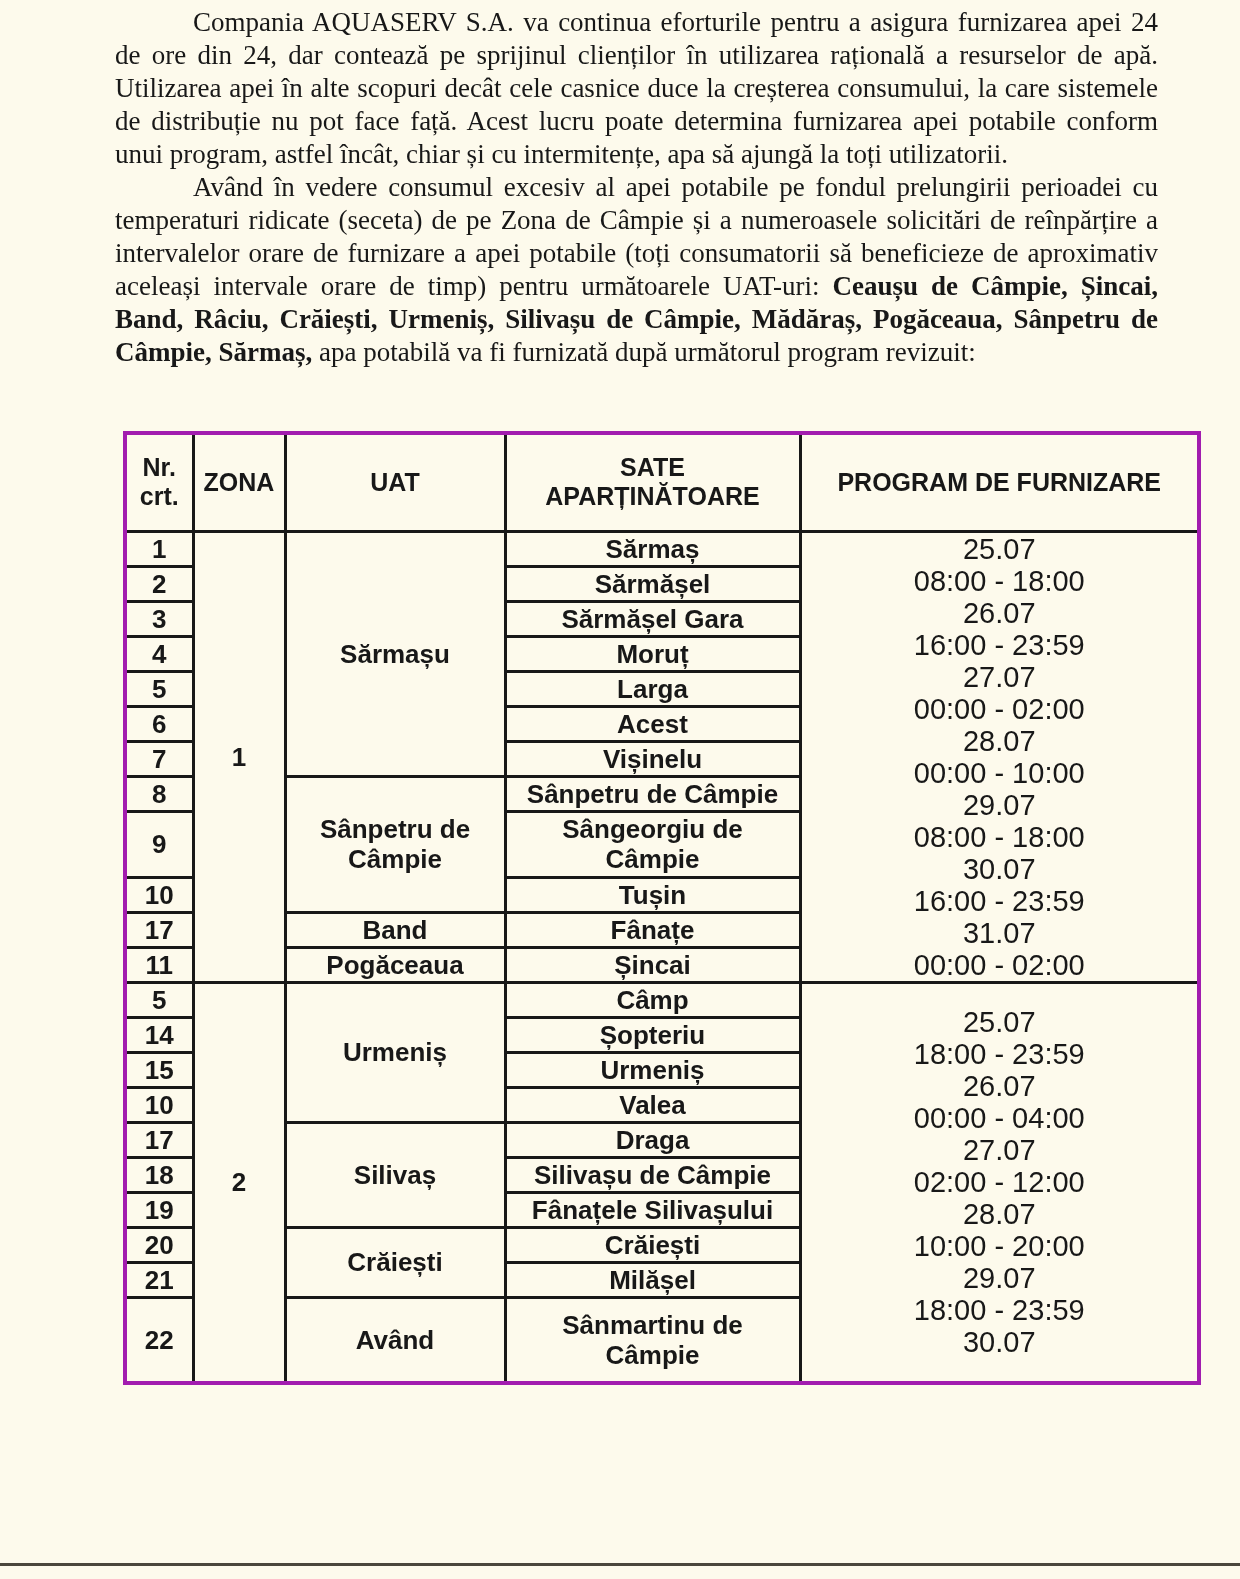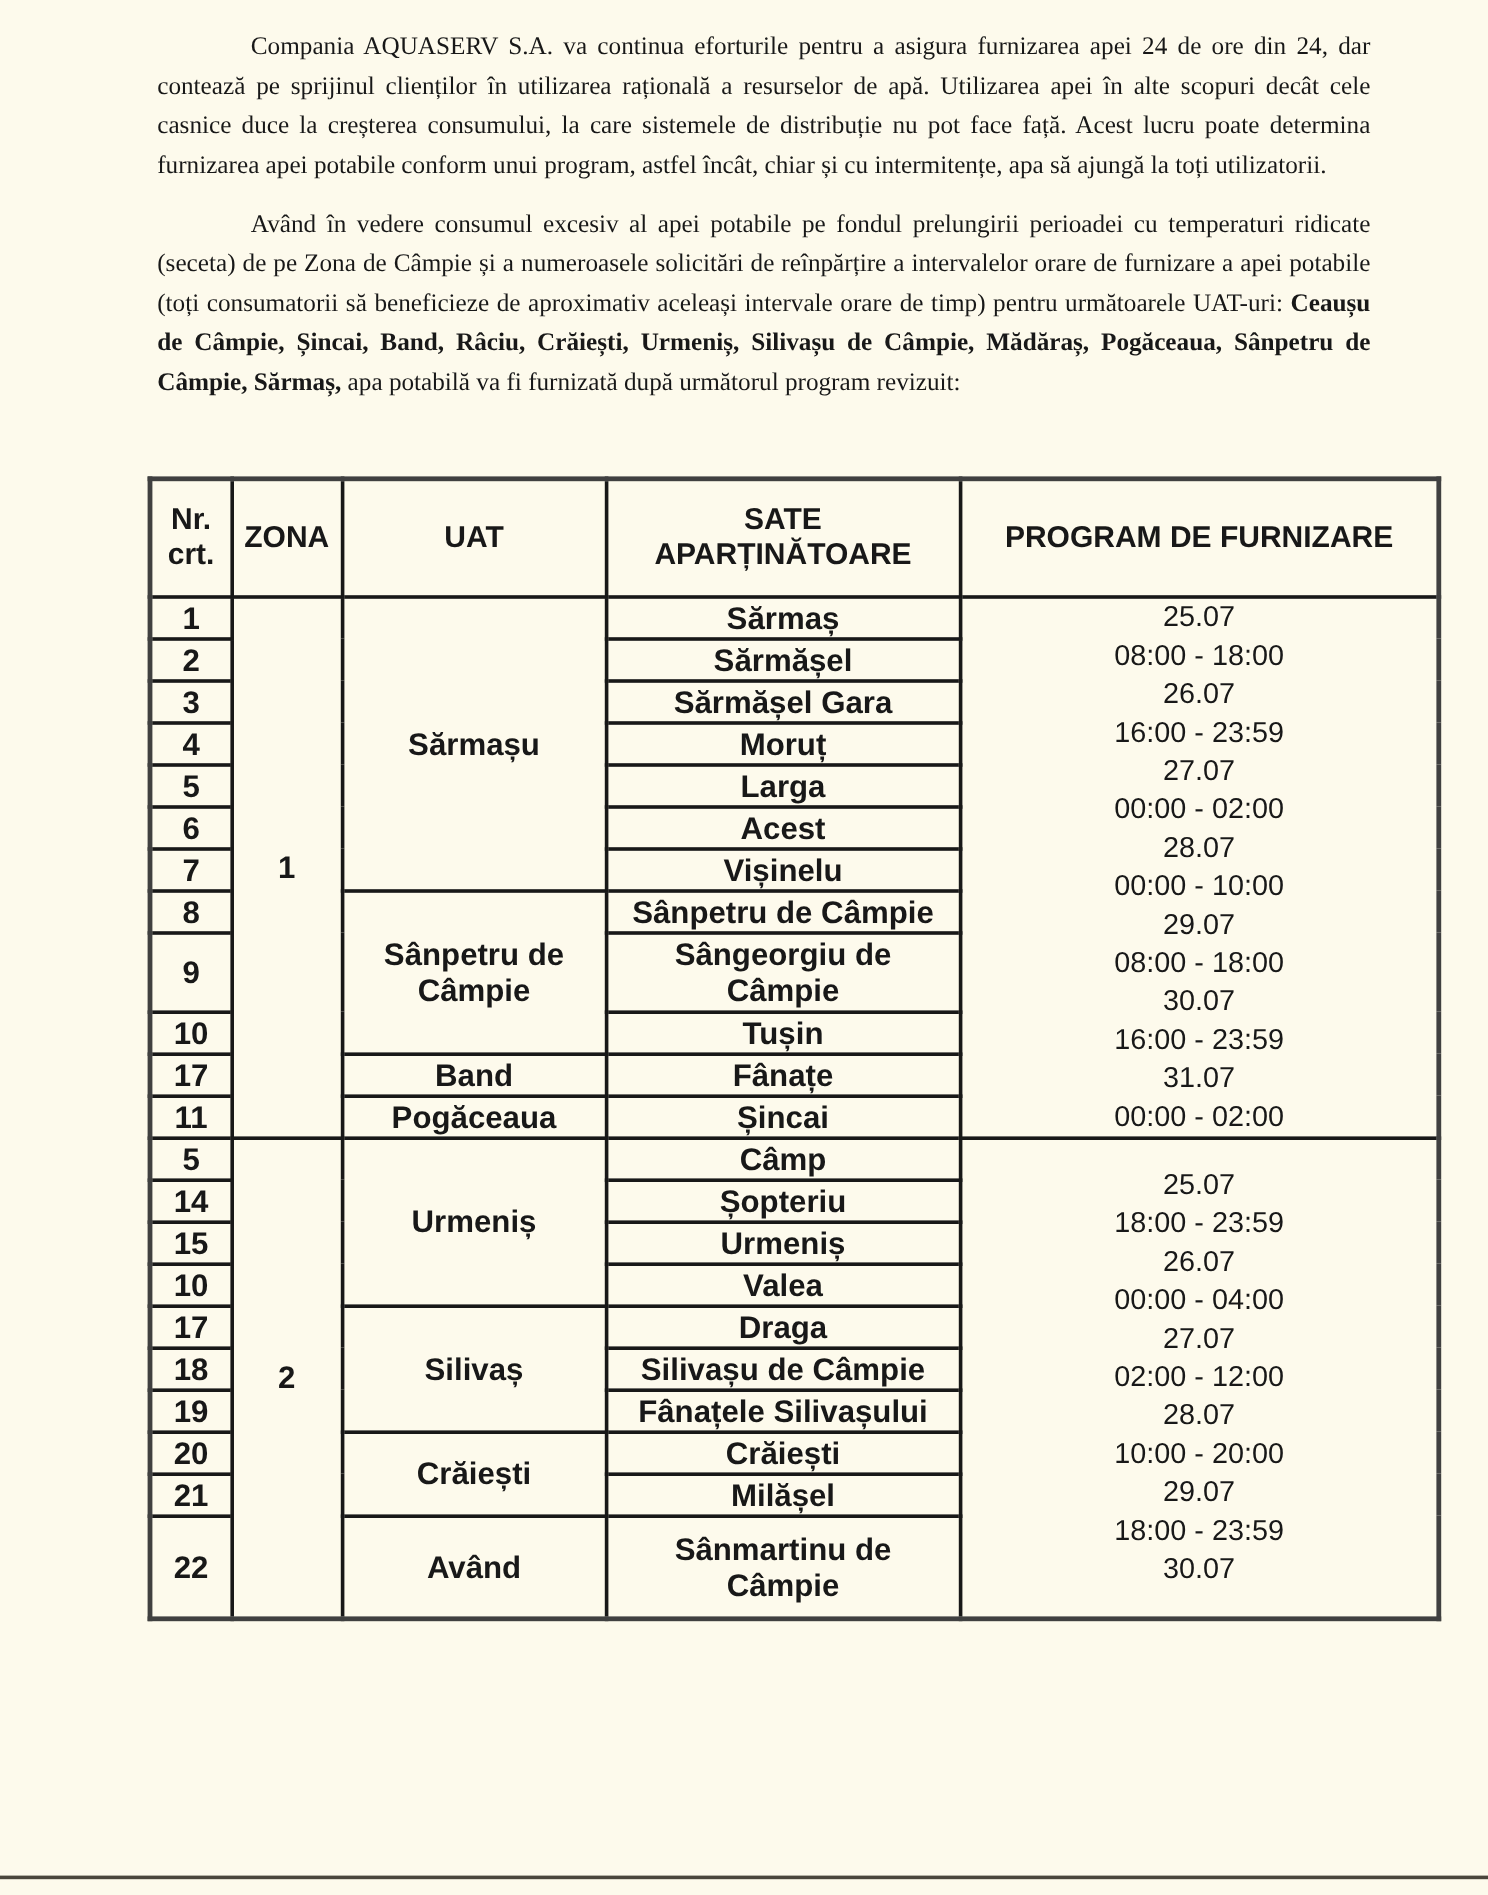--- a/index.html
+++ b/index.html
@@ -9,36 +9,36 @@
     background: #fdfaec;
     color: #181818;
     font-family: "Liberation Serif", serif;
     position: relative;
     overflow: hidden;
   }
   .page {
     padding: 6px 82px 0 115px;
   }
   .para {
-    font-size: 21px;
+    font-size: 27px;
     line-height: 33px;
     text-align: justify;
     text-indent: 78px;
-    margin: 16px;
+    margin: 0;
   }
   .para b { font-weight: bold; }
 
   table.schedule {
     border-collapse: collapse;
     table-layout: fixed;
     width: 1074px;
     margin-left: 8px;
     margin-top: 62px;
     font-family: "Liberation Sans", sans-serif;
-    border: 4px solid #404040;
+    border: 4px solid #a21caf;
   }
   table.schedule td, table.schedule th {
     border: 3px solid #181818;
     text-align: center;
     vertical-align: middle;
     padding: 0 4px;
     white-space: pre-line;
     overflow: hidden;
   }
   tr.hdr { height: 98px; }
@@ -50,21 +50,21 @@
     font-size: 25px;
     line-height: 29px;
   }
   td.nr, td.zona, td.uat, td.sate {
     font-weight: bold;
     font-size: 26px;
     line-height: 30px;
   }
   td.prog {
     font-weight: normal;
-    font-size: 24px;
+    font-size: 29px;
     line-height: 32px;
   }
   .bottom-rule {
     position: absolute;
     left: 0;
     top: 1563px;
     width: 1240px;
     height: 3px;
     background: #4a463c;
   }

